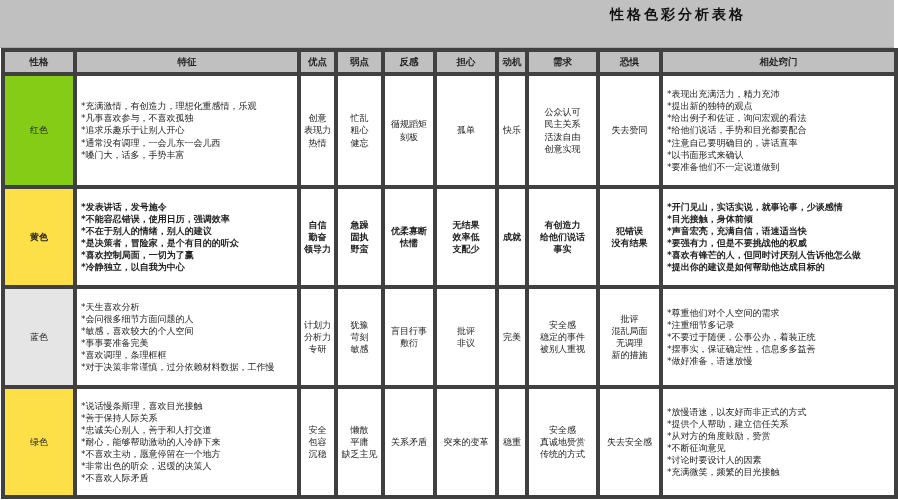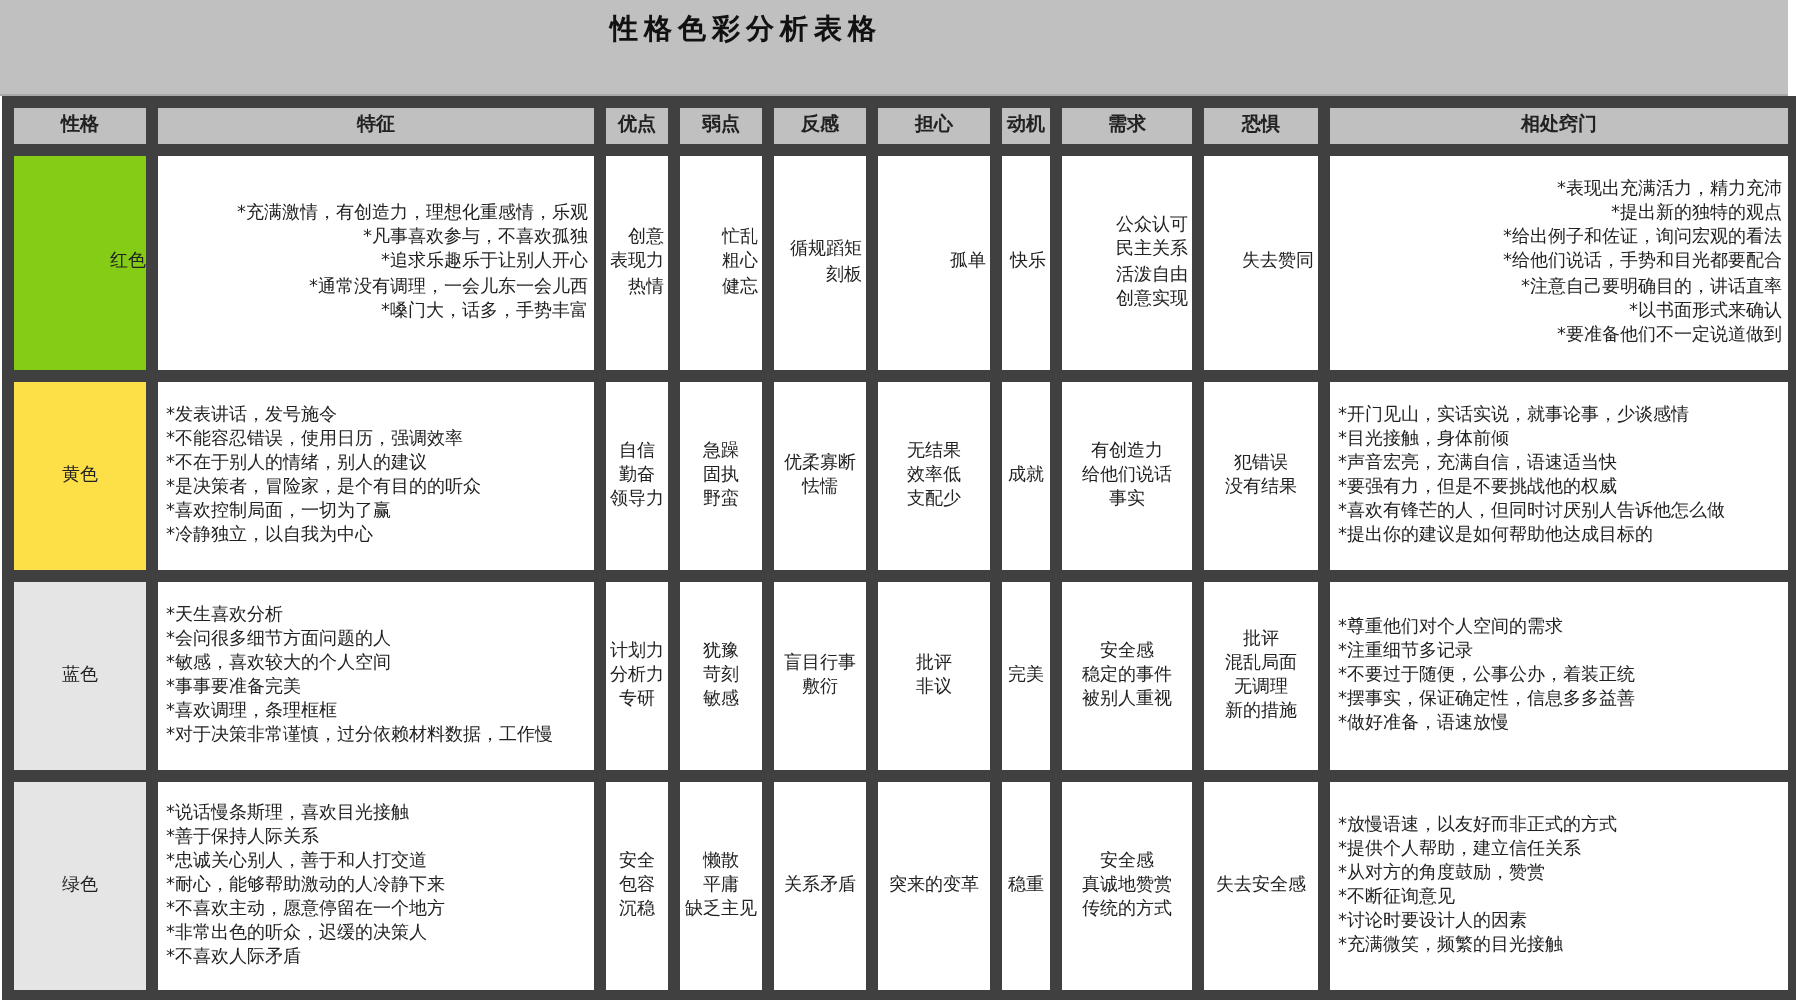--- a/index.html
+++ b/index.html
@@ -3,40 +3,40 @@
 <meta charset="utf-8">
 <style>
   * { box-sizing: border-box; margin: 0; padding: 0; }
   html, body { width: 898px; height: 500px; background: #ffffff; overflow: hidden; }
   body { font-family: "DejaVu Sans", sans-serif; position: relative; }
   .title-band {
     position: absolute; left: 0; top: 0; width: 894px; height: 48px;
     background: #c0c0c0; border-bottom: 1px solid #a8a8a8;
   }
   .title-text {
-    position: absolute; left: 0; top: 6px; width: 746px; text-align: center;
+    position: absolute; left: 0; top: 6px; width: 746px; text-align: right;
     font-size: 14px; font-weight: bold; letter-spacing: 3px; color: #111;
   }
   table.grid {
     position: absolute; left: 1px; top: 48px; width: 893px;
     border-collapse: collapse; table-layout: fixed;
   }
   table.grid th, table.grid td {
-    border: 6px solid #404040; font-size: 9px; color: #222; line-height: 1.35;
+    border: 4px solid #404040; font-size: 9px; color: #222; line-height: 1.35;
   }
   table.grid th {
     background: #c0c0c0; height: 24px; font-weight: bold; font-size: 9.5px;
     text-align: center; vertical-align: middle;
   }
   td.persona { text-align: center; vertical-align: middle; font-size: 9.5px; color: #333; }
   td.center { text-align: center; vertical-align: middle; padding: 0 2px; }
   td.list { vertical-align: middle; padding: 2px 3px 2px 4px; }
   td.list div { white-space: nowrap; overflow: hidden; }
-  tr.r-red td { height: 113px; text-align: right; }
-  tr.r-yellow td { height: 100px; }
+  tr.r-red td { height: 113px; }
+  tr.r-yellow td { height: 100px; font-weight: bold; }
   tr.r-blue td { height: 100px; }
   tr.r-green td { height: 110px; }
 </style>
 </head>
 <body>
 
 <div class="title-band">
   <div class="title-text">性格色彩分析表格</div>
 </div>
 
@@ -210,21 +210,21 @@
         </td>
         <td class="list">
           <div>*尊重他们对个人空间的需求</div>
           <div>*注重细节多记录</div>
           <div>*不要过于随便，公事公办，着装正统</div>
           <div>*摆事实，保证确定性，信息多多益善</div>
           <div>*做好准备，语速放慢</div>
         </td>
       </tr>
       <tr class="r-green">
-        <td class="persona" style="background: #e5e5e5; margin-left: 20px;"><span>绿色</span></td>
+        <td class="persona" style="background: #fde047; margin-left: 20px;"><span>绿色</span></td>
         <td class="list">
           <div>*说话慢条斯理，喜欢目光接触</div>
           <div>*善于保持人际关系</div>
           <div>*忠诚关心别人，善于和人打交道</div>
           <div>*耐心，能够帮助激动的人冷静下来</div>
           <div>*不喜欢主动，愿意停留在一个地方</div>
           <div>*非常出色的听众，迟缓的决策人</div>
           <div>*不喜欢人际矛盾</div>
         </td>
         <td class="center">

